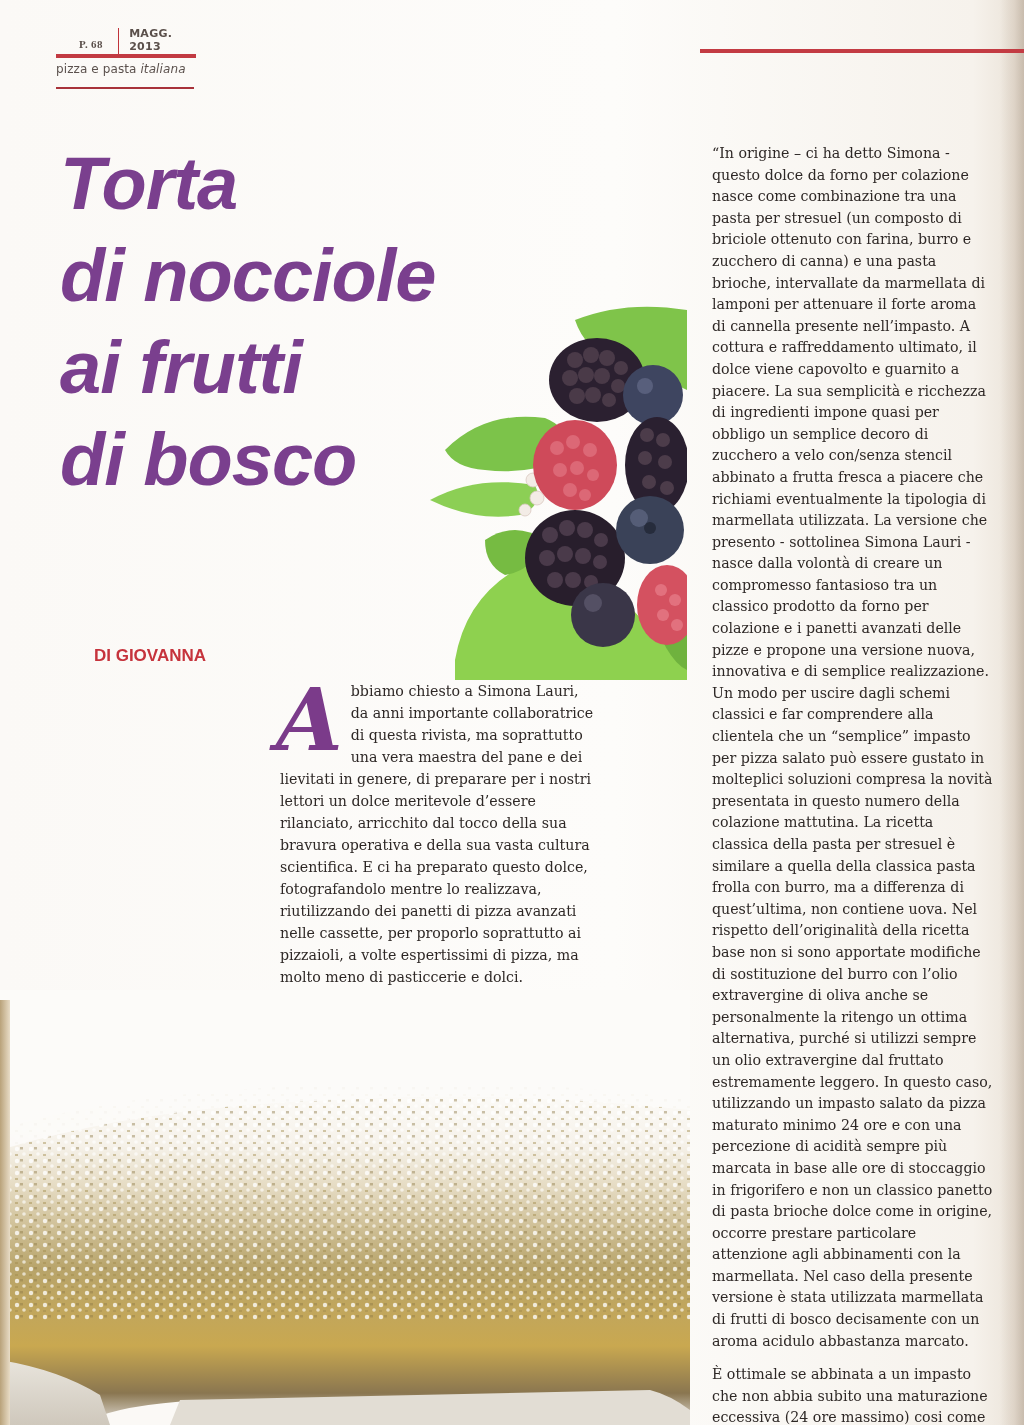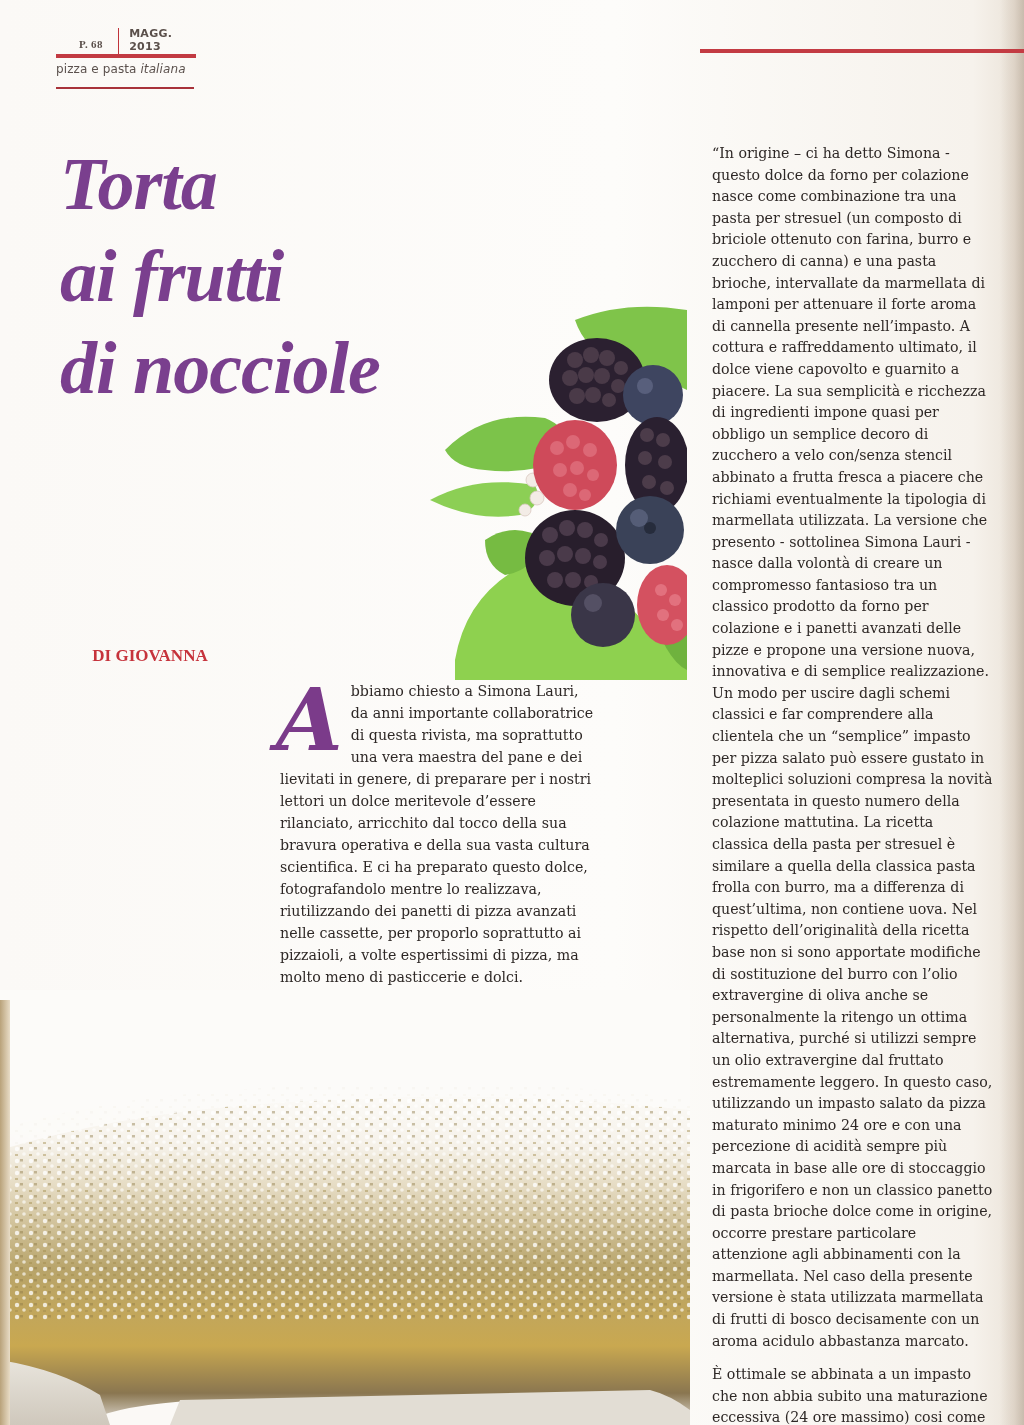--- a/index.html
+++ b/index.html
@@ -36,29 +36,29 @@
     margin-top: 4px; letter-spacing: 0.1px;
   }
   .hdr-section i { font-style: italic; }
   .hdr-bar2 { height: 2px; background: #a8323a; width: 138px; margin-top: 11px; }
 
   .top-rule { position: absolute; left: 700px; top: 49px; width: 324px; height: 4px; background: #c33b43; }
 
   
   .title {
     position: absolute; left: 60px; top: 138px; width: 520px;
-    font-family: Liberation Serif, serif; font-style: italic;
+    font-family: Liberation Sans, sans-serif; font-style: italic;
     font-size: 74px; line-height: 92px; color: #7a3f8e; letter-spacing: -1px;
   }
   .title div { white-space: nowrap; }
 
   
   .byline {
     position: absolute; left: 60px; top: 636px; width: 180px; text-align: center;
-    font-family: Liberation Serif, serif; font-weight: bold; font-size: 17px;
+    font-family: Liberation Sans, sans-serif; font-weight: bold; font-size: 17px;
     color: #c6333c; line-height: 40px;
   }
 
   
   .berries { position: absolute; left: 425px; top: 300px; width: 262px; height: 380px; }
 
   
   .intro {
     position: absolute; left: 280px; top: 680px; width: 320px;
     font-size: 14.2px; line-height: 22px; color: #2e2826;
@@ -94,22 +94,23 @@
   </div>
   <div class="hdr-bar"></div>
   <div class="hdr-section"><span>pizza e pasta </span><i>italiana</i></div>
   <div class="hdr-bar2"></div>
 </div>
 
 <div class="top-rule"></div>
 
 <h1 class="title">
   <div>Torta</div>
+  <div>di nocciole</div>
   <div>ai frutti</div>
-  <div>di nocciole</div>
+  <div>di bosco</div>
 </h1>
 
 <div class="byline">
   <div>DI GIOVANNA</div>
 </div>
 
 <svg class="berries" viewBox="0 0 262 380">
 
   <path d="M20 150 Q60 110 120 118 Q150 130 140 160 Q100 175 60 170 Q30 168 20 150Z" fill="#7cc34a"></path>
   <path d="M5 200 Q50 175 110 185 Q120 205 95 215 Q50 222 5 200Z" fill="#8ccf55"></path>

